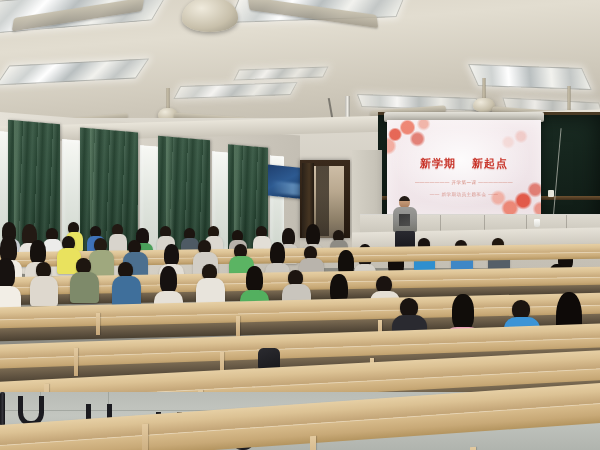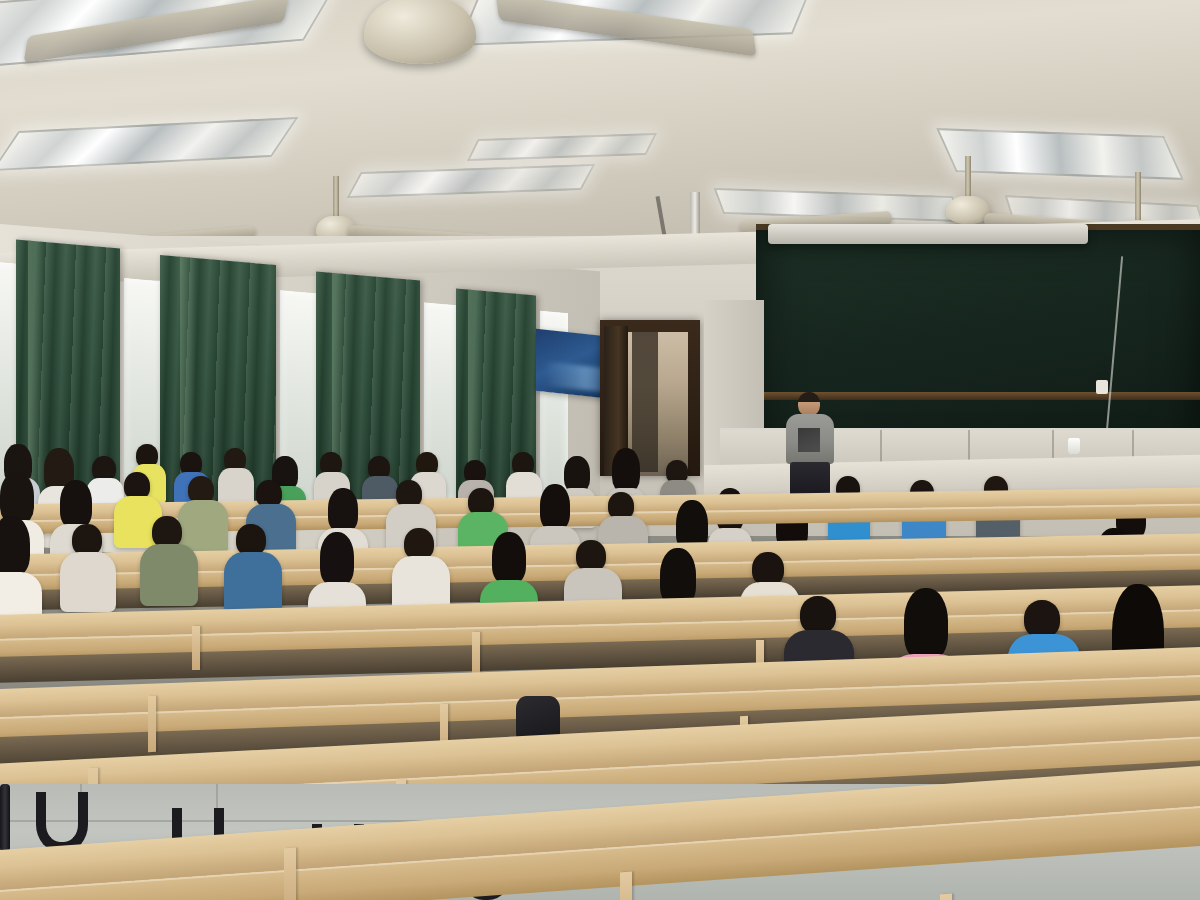--- a/index.html
+++ b/index.html
@@ -444,20 +444,31 @@
   <div class="door-inner-shade"></div>
   <div class="door-panel"></div>
 
   <div class="blackboard"></div>
   <div class="bb-rail"></div>
   <div class="bb-cord"></div>
   <div class="bb-cord2"></div>
   <div class="front-wall-left"></div>
 
   <div class="screen-shell"></div>
+  <div class="screen">
+    <div class="screen-glow"></div>
+    <div class="flower fl-tl"></div>
+    <div class="flower fl-tr"></div>
+    <div class="flower fl-br"></div>
+    <div class="slide-title">
+      <span>新学期</span><span class="gap"></span><span>新起点</span>
+    </div>
+    <div class="slide-sub1">——————— 开学第一课 ———————</div>
+    <div class="slide-sub2">—— 新学期动员主题班会 ——</div>
+  </div>
 
   <div class="stage-wall">
     <div class="stage-seg" style="left:38px"></div>
     <div class="stage-seg" style="left:80px"></div>
     <div class="stage-seg" style="left:124px"></div>
     <div class="stage-seg" style="left:166px"></div>
     <div class="stage-seg" style="left:206px"></div>
   </div>
   <div class="cup"></div>
   <div class="stage-front"></div>

